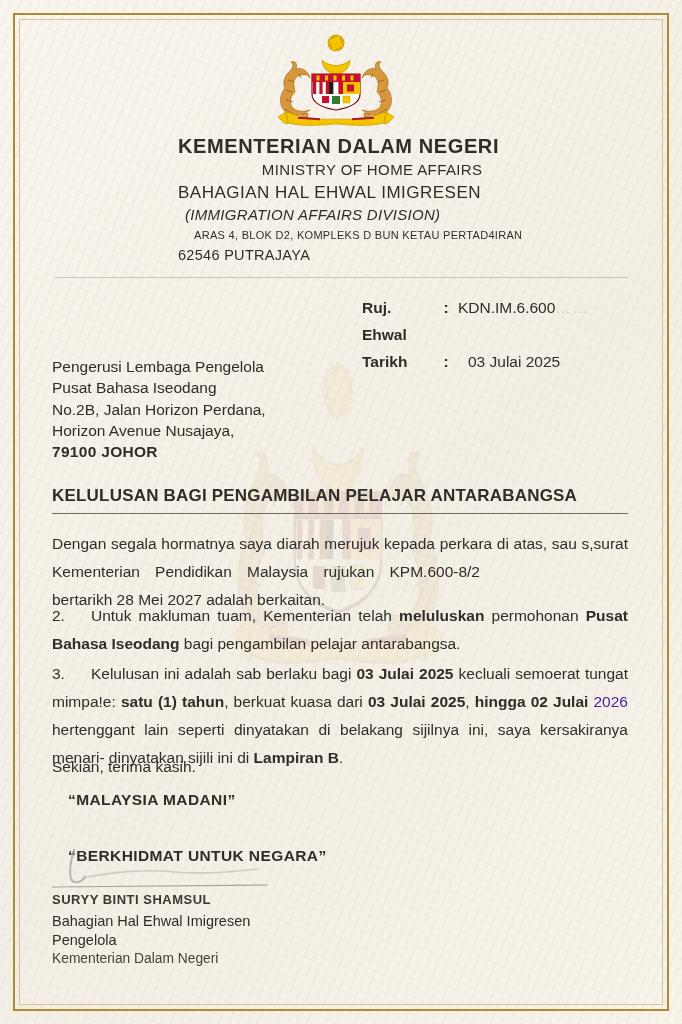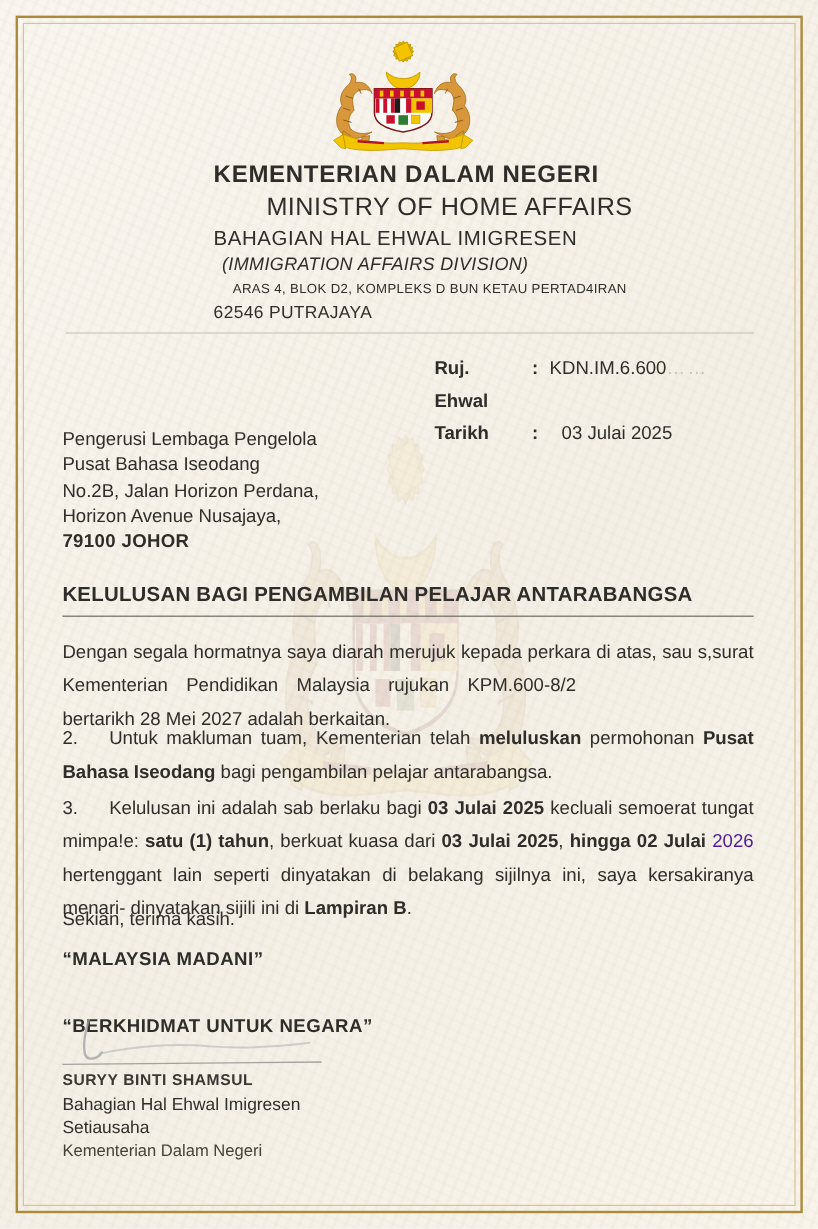--- a/index.html
+++ b/index.html
@@ -22,21 +22,21 @@
 
   .crest{position:absolute;left:266px;top:30px;width:140px;height:100px;}
   .watermark{
     position:absolute;left:212px;top:348px;width:252px;height:330px;
     opacity:0.10;filter:grayscale(0.35) sepia(0.25) brightness(1.02);
     pointer-events:none;
   }
 
   .letterhead{position:absolute;left:178px;top:136px;line-height:1;}
   .lh-ministry-my{font-size:20px;font-weight:bold;letter-spacing:0.6px;margin:0 0 6px 0;}
-  .lh-ministry-en{font-size:21px;letter-spacing:0.4px;margin:4px 0 7px 44px;text-align:center;}
+  .lh-ministry-en{font-size:15px;letter-spacing:0.4px;margin:4px 0 7px 44px;text-align:center;}
   .lh-division-my{font-size:17px;letter-spacing:0.5px;margin:0 0 6px 0;}
   .lh-division-en{font-size:15px;font-style:italic;letter-spacing:0.3px;margin:0 0 8px 7px;}
   .lh-addr1{font-size:11px;letter-spacing:0.3px;margin:0 0 7px 16px;}
   .lh-addr2{font-size:14.5px;letter-spacing:0.3px;margin:0;}
 
   .lh-divider{position:absolute;left:55px;top:277px;width:573px;height:0;border-top:1px solid #c9c5bd;}
 
   .refblock{position:absolute;left:362px;top:294px;font-size:15.5px;}
   .refrow{display:flex;line-height:27px;}
   .reflabel{font-weight:bold;width:78px;}
@@ -53,21 +53,21 @@
 
   .para{position:absolute;left:52px;width:576px;font-size:15.5px;line-height:28px;text-align:justify;}
   .p1{top:530px;}
   .p2{top:602px;}
   .p3{top:660px;}
   .b{font-weight:bold;}
   .lt{color:#4c1d95;}
   .gap{display:inline-block;height:1px;}
 
   .closing{position:absolute;left:52px;top:758px;font-size:15.5px;}
-  .slogan{position:absolute;left:52px;font-size:15.5px;font-weight:bold;letter-spacing:0.4px;}
+  .slogan{position:absolute;left:68px;font-size:15.5px;font-weight:bold;letter-spacing:0.4px;}
   .slogan1{top:791px;}
   .slogan2{top:824px;margin-top:23px;}
 
   .signature-svg{position:absolute;left:50px;top:846px;width:225px;height:45px;}
   .sigblock{position:absolute;left:52px;top:892px;}
   .sig-name{font-size:13px;font-weight:bold;letter-spacing:0.5px;color:#3a3833;margin:0 0 5px 0;}
   .sig-line{font-size:14.5px;line-height:18.8px;margin:0;}
   .sig-line.small{font-size:13.8px;color:#454239;}
 
   .defs-hidden{position:absolute;width:0;height:0;overflow:hidden;}
@@ -189,16 +189,16 @@
 
   <svg class="signature-svg" viewBox="0 0 225 45">
     <path d="M24,4 C21,14 19,26 21,33 C23,38 31,37 35,31" stroke="#9fa0a4" stroke-width="2" fill="none" opacity="0.75" stroke-linecap="round"></path>
     <path d="M33,32 C60,26 95,23 125,26 C150,28 175,27 208,23" stroke="#b4b5b9" stroke-width="1.6" fill="none" opacity="0.6" stroke-linecap="round"></path>
     <path d="M2,41 L218,39" stroke="#9b9a97" stroke-width="1.2" opacity="0.9"></path>
   </svg>
 
   <div class="sigblock">
     <p class="sig-name">SURYY BINTI SHAMSUL</p>
     <p class="sig-line">Bahagian Hal Ehwal Imigresen</p>
-    <p class="sig-line">Setiausaha</p>
+    <p class="sig-line">Pengelola</p>
     <p class="sig-line small">Kementerian Dalam Negeri</p>
   </div>
 </div>
 
 </body></html>

